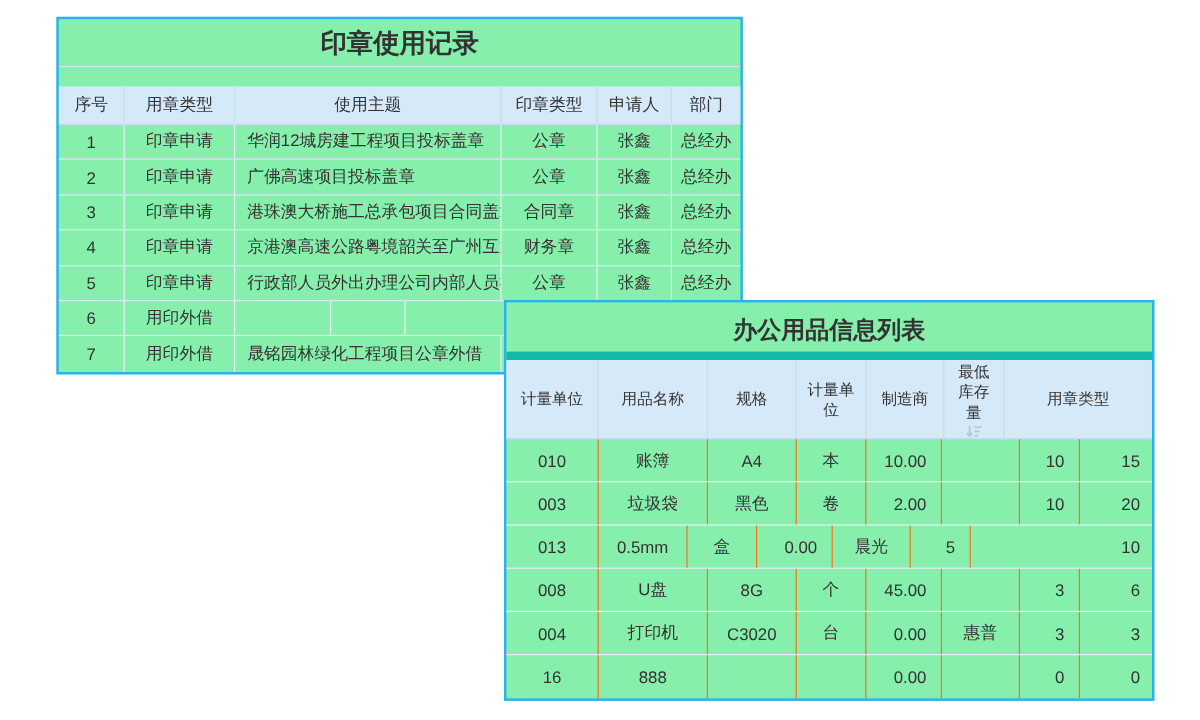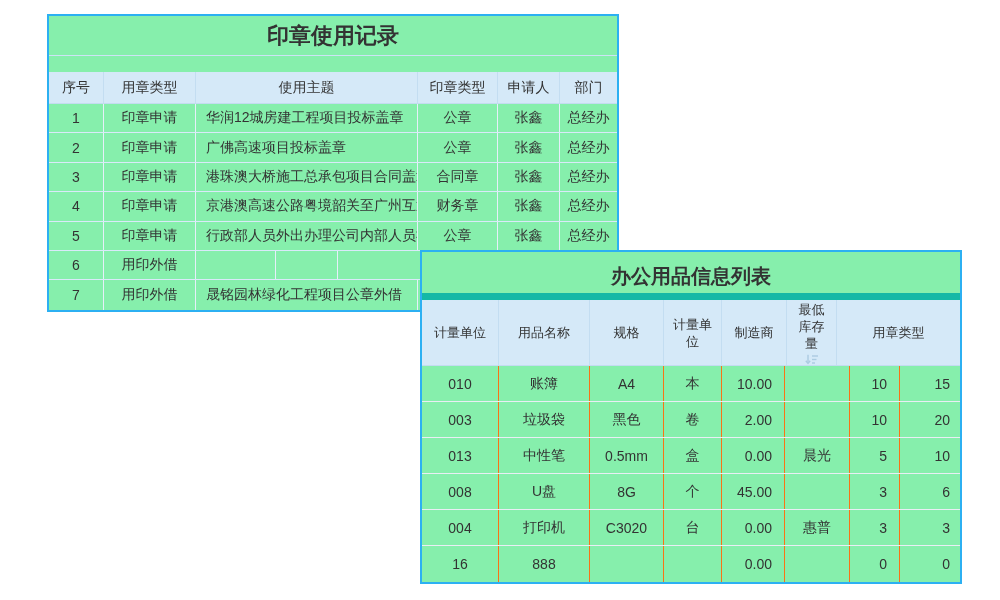--- a/index.html
+++ b/index.html
@@ -170,21 +170,20 @@
     <div class="c s1 link">垃圾袋</div>
     <div class="c s2">黑色</div>
     <div class="c s3">卷</div>
     <div class="c s4">2.00</div>
     <div class="c s5"></div>
     <div class="c s6">10</div>
     <div class="c s7">20</div>
   </div>
   <div class="row">
     <div class="c s0 link">013</div>
-    <div class="c s1 link">中性笔</div>
     <div class="c s2">0.5mm</div>
     <div class="c s3">盒</div>
     <div class="c s4">0.00</div>
     <div class="c s5">晨光</div>
     <div class="c s6">5</div>
     <div class="c s7">10</div>
   </div>
   <div class="row">
     <div class="c s0 link">008</div>
     <div class="c s1 link">U盘</div>

